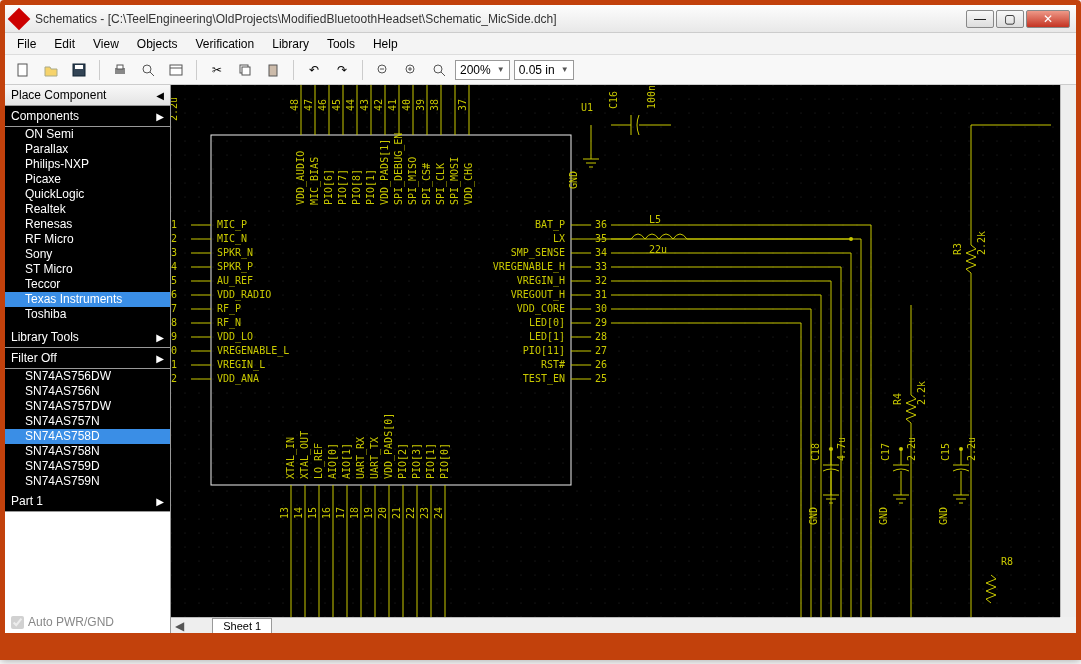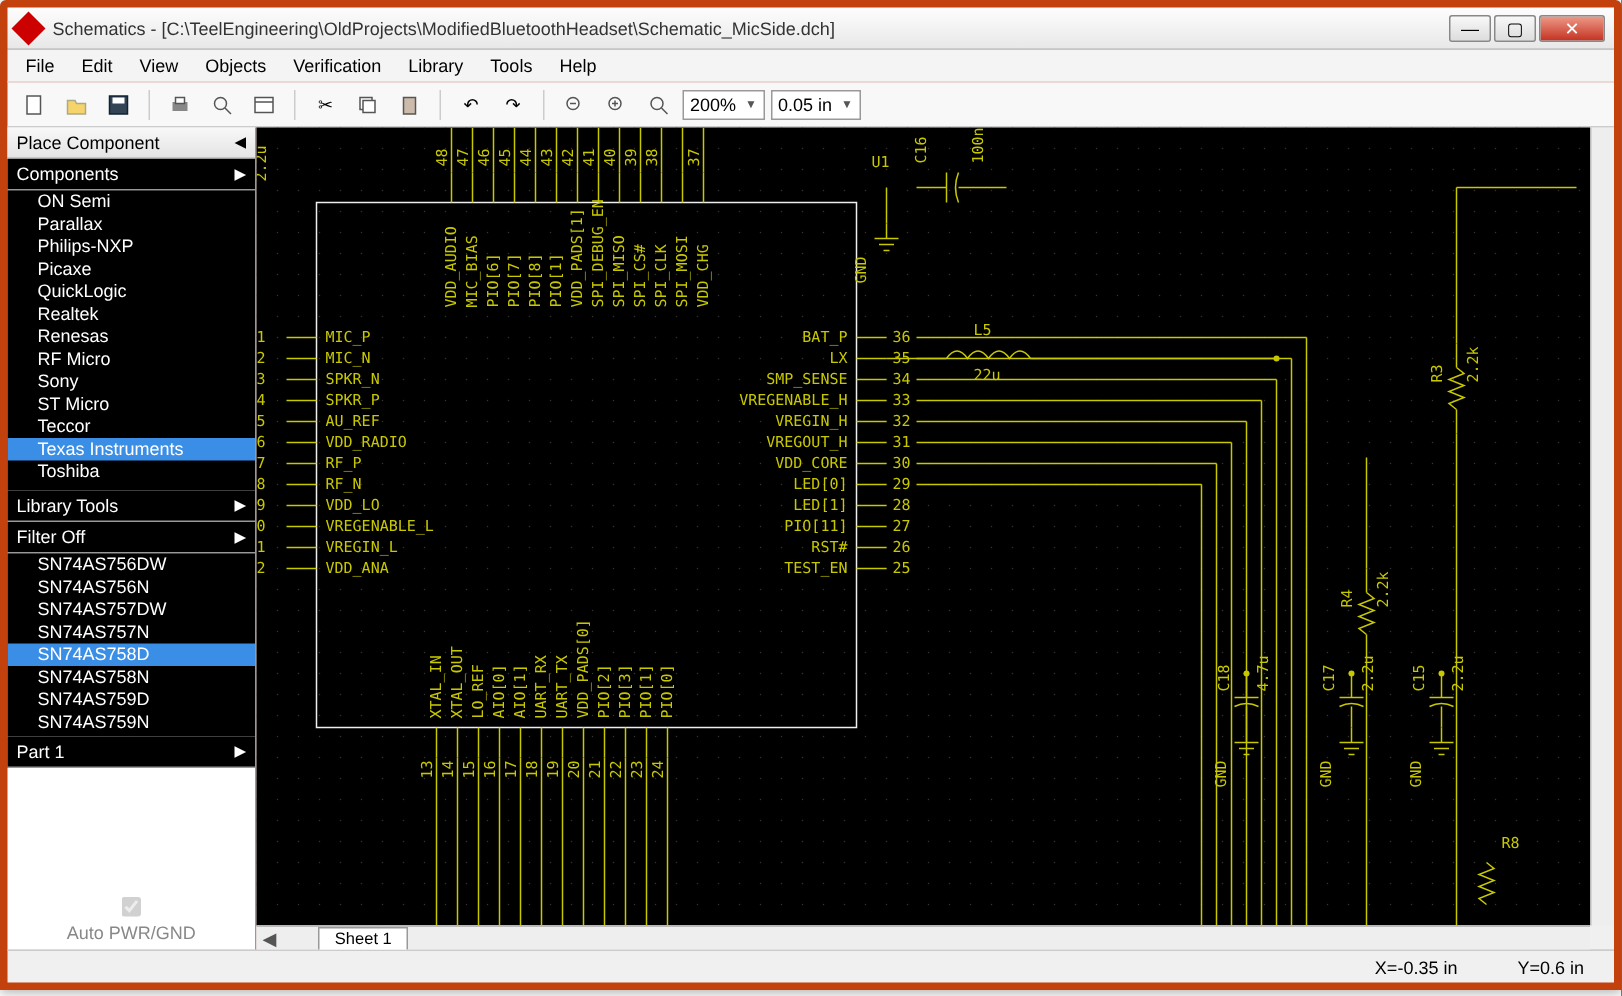--- a/index.html
+++ b/index.html
@@ -23,21 +23,21 @@
 .combo::after { content:"▼"; font-size:8px; color:#555;}
 
 .body { display:flex; height:calc(100% - 28px - 22px - 30px - 22px); }
 .sidebar { width:166px; background:#fff; border-right:1px solid #999; display:flex; flex-direction:column; }
 .side-head { background:linear-gradient(#f8f8f8,#e4e4e4); border-bottom:1px solid #999; padding:3px 6px; display:flex; justify-content:space-between; align-items:center; font-weight:normal; }
 .side-head.dark { background:#000; color:#fff; }
 .side-head .arrow { font-size:10px; }
 .listbox { background:#000; color:#fff; overflow:hidden; }
 .listbox div { padding:0 20px; line-height:15px; font-size:12px; white-space:nowrap;}
 .listbox .sel { background:#3a8ee6; }
-.sidebar .chk { padding:4px 6px; color:#888; display:flex; gap:4px; align-items:center;flex-direction:column;}
+.sidebar .chk { padding:4px 6px; color:#888; display:flex; gap:4px; align-items:center;}
 
 .canvaswrap { flex:1; position:relative; background:#f0f0f0; }
 .canvas { position:absolute; inset:0 16px 16px 0; background:#000; overflow:hidden; }
 .scroll-v { position:absolute; right:0; top:0; bottom:16px; width:16px; background:#eee; border-left:1px solid #bbb; }
 .scroll-h { position:absolute; left:0; right:16px; bottom:0; height:16px; background:#eee; border-top:1px solid #bbb; display:flex; align-items:center;}
 .sheet-tab { background:#fff; border:1px solid #999; border-bottom:none; padding:1px 10px; margin-left:24px; font-size:11px;}
 
 .statusbar { height:22px; background:#f0f0f0; border-top:1px solid #ccc; display:flex; align-items:center; justify-content:flex-end; gap:40px; padding:0 20px; font-size:12px; }
 
 
@@ -3074,17 +3074,13 @@
           </svg>
       </div>
       <div class="scroll-v"></div>
       <div class="scroll-h">
         <span style="padding:0 4px;color:#555;">◀</span>
         <div class="sheet-tab">Sheet 1</div>
       </div>
     </div>
   </div>
 
-  <div class="statusbar">
-    <span>X=-0.35 in</span>
-    <span>Y=0.6 in</span>
-  </div>
 </div>
 
 </body></html>

